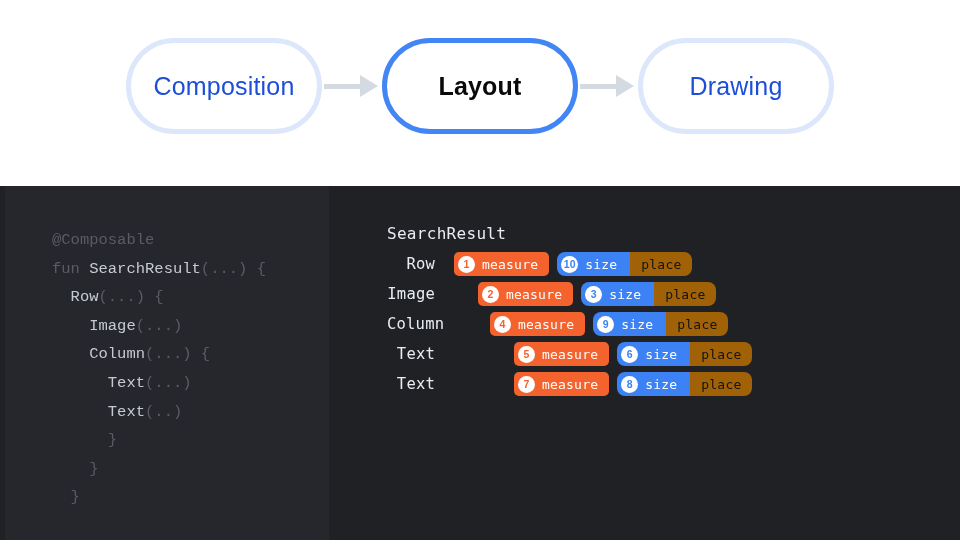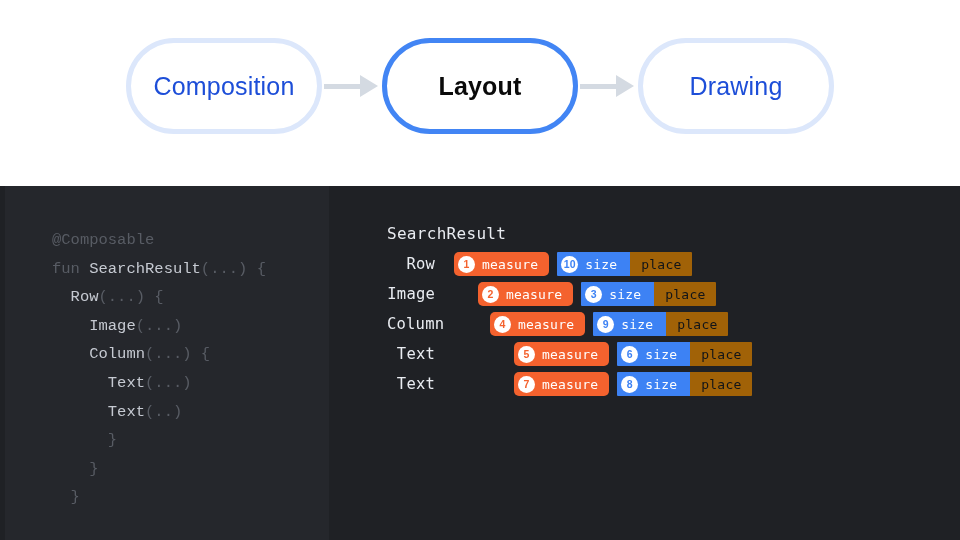--- a/index.html
+++ b/index.html
@@ -99,21 +99,21 @@
   .badge{
     display:flex;align-items:center;
     height:24px;border-radius:5px;
     font-size:13px;letter-spacing:.2px;
   }
   .badge.measure{
     background:#f4622e;color:#ffffff;
     padding:0 11px 0 4px;
   }
   .split{
-    display:flex;align-items:center;height:24px;border-radius:1px;overflow:hidden;
+    display:flex;align-items:center;height:24px;border-radius:8px;overflow:hidden;
   }
   .seg-size{
     display:flex;align-items:center;height:24px;
     background:#3d82f4;color:#ffffff;
     padding:0 13px 0 4px;font-size:13px;letter-spacing:.2px;
   }
   .seg-place{
     display:flex;align-items:center;height:24px;
     background:#a16207;color:#111418;
     padding:0 11px;font-size:13px;letter-spacing:.2px;

